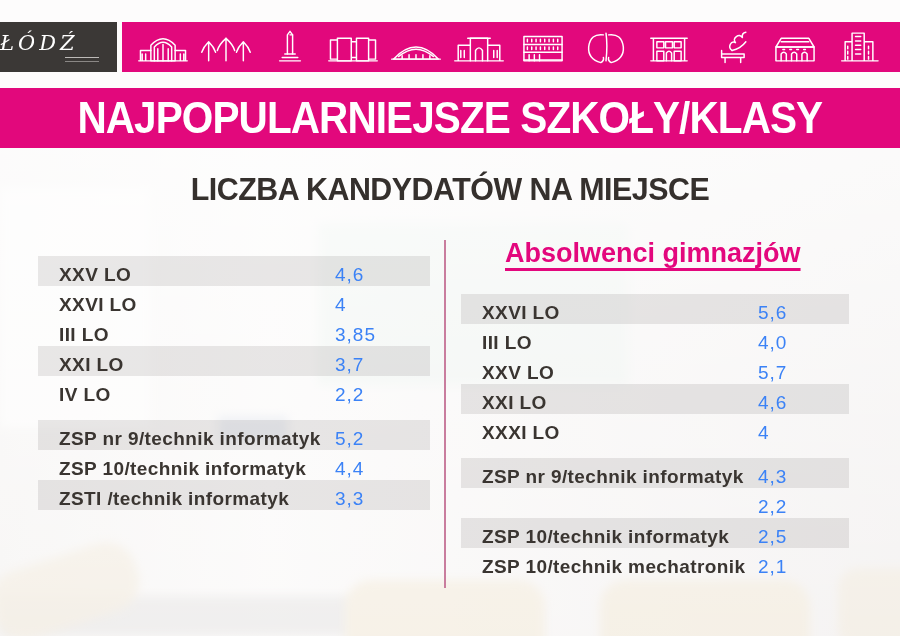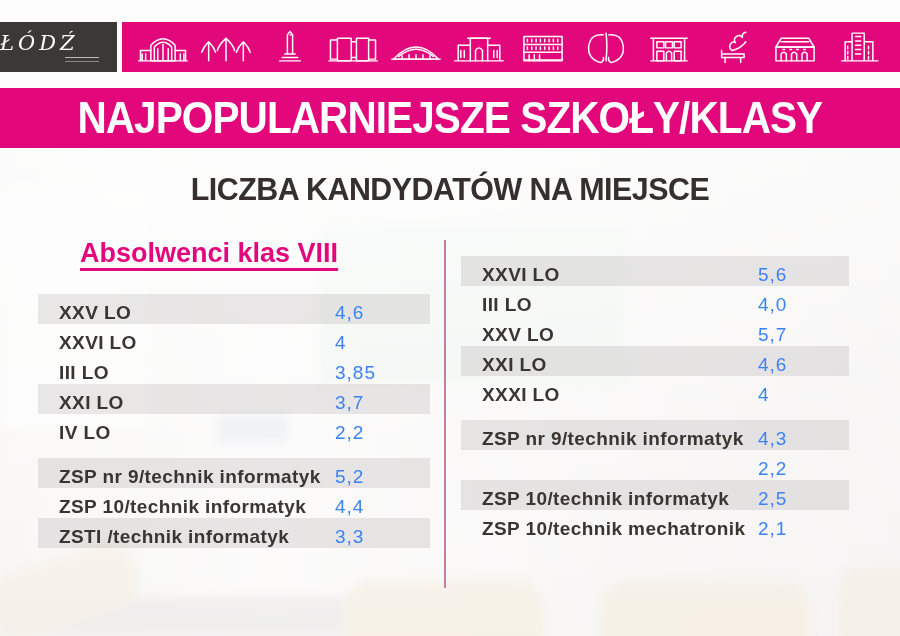--- a/index.html
+++ b/index.html
@@ -161,21 +161,20 @@
 
   <div class="banner">
     <h1>NAJPOPULARNIEJSZE SZKOŁY/KLASY</h1>
   </div>
 
   <div class="subtitle">LICZBA KANDYDATÓW NA MIEJSCE</div>
 
   <div class="divider"></div>
 
   <div class="col col-left">
-    <div class="col-heading">Absolwenci klas VIII</div>
     <div class="rows-area">
         <div class="group">
           <div class="row striped">
             <span class="row-name">XXV LO</span>
             <span class="row-value">4,6</span>
           </div>
           <div class="row">
             <span class="row-name">XXVI LO</span>
             <span class="row-value">4</span>
           </div>
@@ -203,20 +202,21 @@
           </div>
           <div class="row striped">
             <span class="row-name">ZSTI /technik informatyk</span>
             <span class="row-value">3,3</span>
           </div>
         </div>
       </div>
   </div>
 
   <div class="col col-right">
+    <div class="col-heading">Absolwenci gimnazjów</div>
     <div class="rows-area">
         <div class="group">
           <div class="row striped">
             <span class="row-name">XXVI LO</span>
             <span class="row-value">5,6</span>
           </div>
           <div class="row">
             <span class="row-name">III LO</span>
             <span class="row-value">4,0</span>
           </div>

